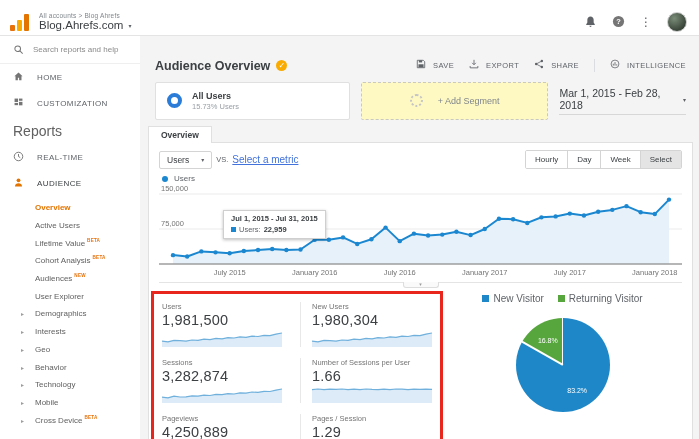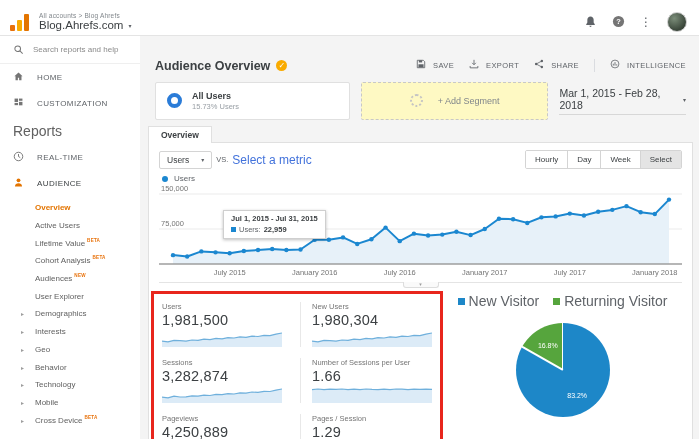--- a/index.html
+++ b/index.html
@@ -69,21 +69,21 @@
   .tab { background:#fff; border:1px solid #e0e0e0; border-bottom:none; padding:3px 12px 3px;
     font-size:8.5px; font-weight:bold; color:#3c4043; position:relative; z-index:2; margin-bottom:-1px; cursor:pointer; }
 
   .panel { flex:1; background:#fff; margin:0 6px 0 8px; border:1px solid #e0e0e0; border-bottom:none;
     padding:0 10px; position:relative; overflow:hidden; display:flex; flex-direction:column; }
 
   .toolbar { height:31px; display:flex; align-items:center; padding-top:7px; }
   .metric-select { border:1px solid #d4d4d4; border-radius:2px; padding:3px 7px; font-size:8.5px; color:#3c4043;
     display:flex; align-items:center; gap:12px; cursor:pointer; background:#fff; }
   .vs { margin:0 4px; font-size:7.5px; color:#5f6368; text-transform:uppercase; }
-  .metric-link { font-size:12px; color:#4272db; cursor:pointer; }
+  .metric-link { font-size:10px; color:#4272db; cursor:pointer;text-decoration:underline; }
   .granularity { margin-left:auto; display:flex; border:1px solid #d4d4d4; border-radius:2px; overflow:hidden; }
   .gran-btn { padding:4px 9px; font-size:8px; color:#3c4043; background:#fff; border-left:1px solid #d4d4d4; cursor:pointer; }
   .gran-btn:first-child { border-left:none; }
   .gran-btn.active { background:#e4e4e4; }
 
   .chart-wrap { position:relative; border-bottom:1px solid #e4e4e4; }
   .chart-legend { display:flex; align-items:center; gap:6px; padding:5px 0 3px 3px; }
   .legend-dot { width:6px; height:6px; border-radius:50%; background:#1b87d0; }
   .chart-legend span { font-size:8px; color:#5f6368; }
   .tooltip { position:absolute; left:64px; top:41px; background:#fff; border:1px solid #cfcfcf;
@@ -100,21 +100,21 @@
   .scoreboard { border:3px solid #e8261d; padding:8px 2px 8px 8px; margin-left:-8px; width:292px;
     display:grid; grid-template-columns:138px 138px; row-gap:11px; }
   .scorecard { padding-right:8px; cursor:pointer; }
   .scorecard.col2 { border-left:1px solid #e8e8e8; padding-left:11px; }
   .sc-label { font-size:7.5px; color:#757575; white-space:nowrap; }
   .sc-value { font-size:14.5px; color:#3c4043; margin-top:1px; letter-spacing:.2px; }
   .sc-spark { margin-top:2px; display:block; }
 
   .pie-block { flex:1; display:flex; flex-direction:column; align-items:center; padding-top:2px; }
   .pie-legend { display:flex; gap:14px; align-items:center; }
-  .pl-item { display:flex; align-items:center; gap:4px; font-size:14px; color:#5f6368; cursor:pointer; }
+  .pl-item { display:flex; align-items:center; gap:4px; font-size:10px; color:#5f6368; cursor:pointer; }
   .pl-sq { width:7px; height:7px; }
   .pie-wrap { position:relative; width:94px; height:94px; margin-top:14px; }
   .pie { width:100%; height:100%; border-radius:50%; }
   .pie-sep { position:absolute; left:calc(50% - .75px); top:0; width:1.5px; height:50%; background:#fff; transform-origin:50% 100%; }
   .pie-label { position:absolute; font-size:7px; color:#fff; transform:translate(-50%,-50%); }
 </style>
 </head>
 <body>
 
 <div class="topbar">

